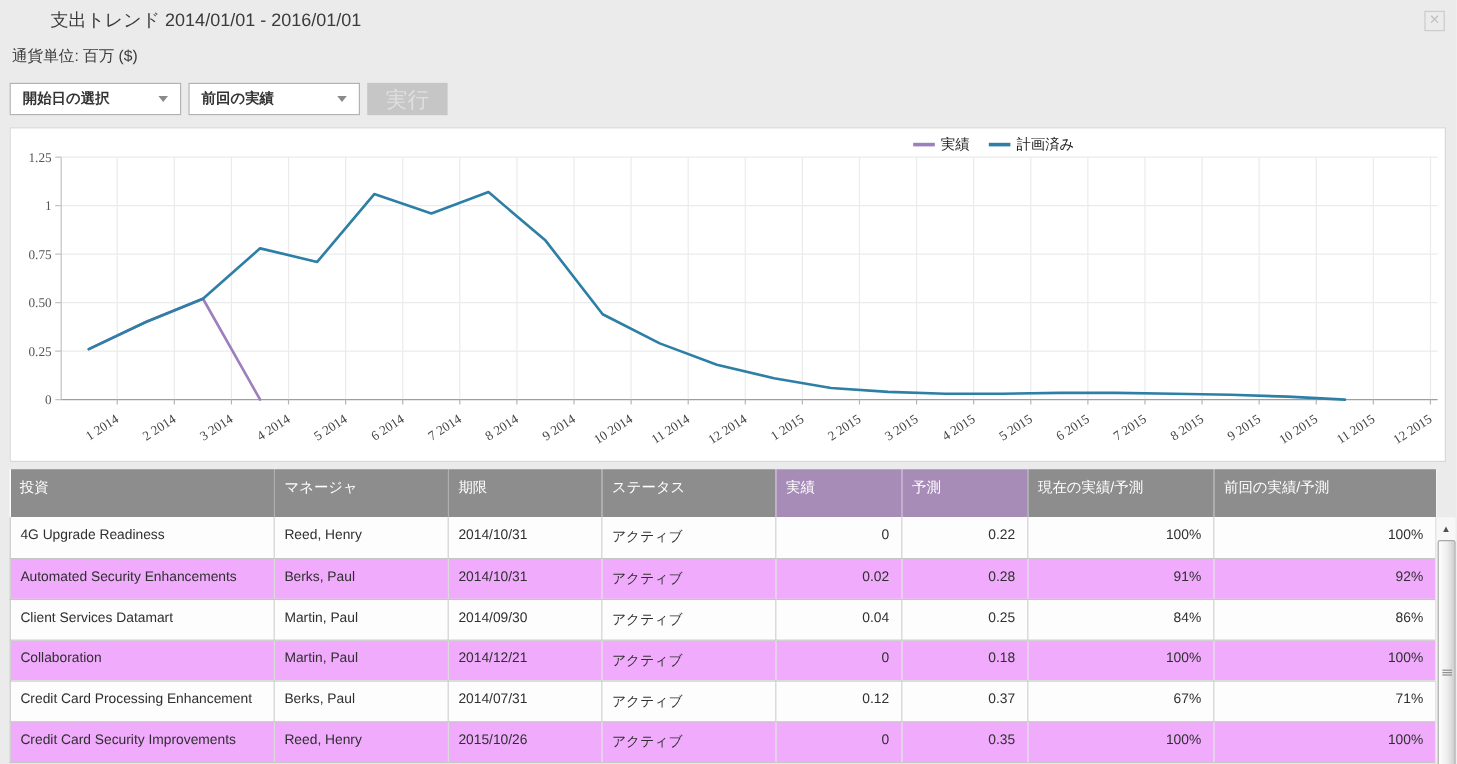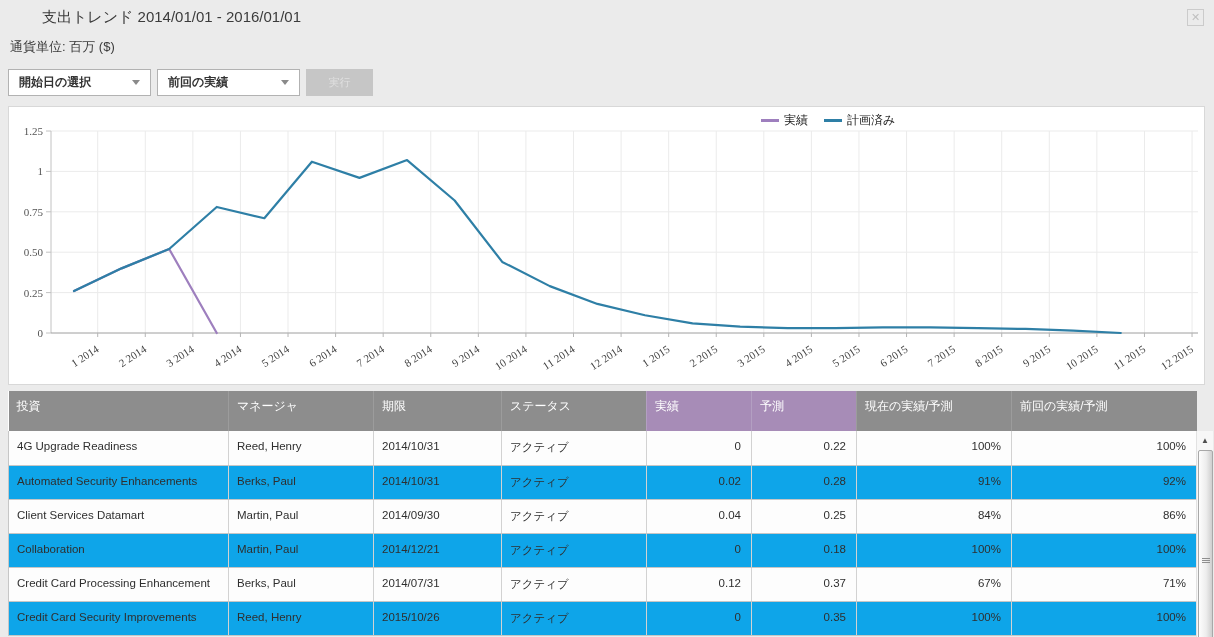--- a/index.html
+++ b/index.html
@@ -12,21 +12,21 @@
              color:#bfbfbf;display:flex;align-items:center;justify-content:center;
              font-size:11px;line-height:1;cursor:pointer;}
   .dropdown{top:69px;height:27px;background:#fff;border:1px solid #b2b2b2;box-sizing:border-box;
             display:flex;align-items:center;justify-content:space-between;padding:0 10px;
             font-size:12px;font-weight:bold;color:#333;cursor:pointer;}
   .dd1{left:8px;width:143px;}
   .dd2{left:157px;width:143px;}
   .chevron{width:0;height:0;border-left:4px solid transparent;border-right:4px solid transparent;
            border-top:5px solid #8a8a8a;margin-left:8px;}
   .run-btn{left:306px;top:69px;width:67px;height:27px;background:#c6c6c6;color:#dfdfdf;
-           font-size:11px;display:flex;align-items:center;justify-content:center;border:none;}
+           font-size:18px;display:flex;align-items:center;justify-content:center;border:none;}
   .chart-panel{left:8px;top:106px;width:1197px;height:279px;background:#fff;
                border:1px solid #d8d8d8;box-sizing:border-box;}
   .legend{position:absolute;left:752px;top:5px;display:flex;align-items:center;gap:16px;
           font-size:12px;color:#1b1b1b;}
   .legend-item{display:flex;align-items:center;cursor:pointer;}
   .swatch{width:18px;height:3px;margin-right:5px;display:inline-block;}
   .ytick{font-family:"Liberation Serif",serif;font-size:11px;fill:#555;}
   .xtick{font-family:"Liberation Serif",serif;font-size:11px;fill:#444;}
   .table-wrap{left:8px;top:391px;}
   table{border-collapse:collapse;table-layout:fixed;width:1188px;background:#fff;
@@ -35,21 +35,21 @@
      vertical-align:top;height:40px;box-sizing:border-box;padding:7px 8px 0 8px;
      border-left:1px solid #9c9c9c;cursor:pointer;white-space:nowrap;overflow:hidden;}
   th:first-child{border-left:none;}
   th.hl{background:#a78cb7;border-left:1px solid #b39fc2;}
   td{height:34px;box-sizing:border-box;vertical-align:top;padding:9px 8px 0 8px;
      border-right:1px solid #d2d2d2;border-bottom:1px solid #c6c6c6;
      white-space:nowrap;overflow:hidden;}
   td:first-child{border-left:1px solid #c6c6c6;}
   td.num{text-align:right;padding-right:10px;}
   tr.odd td{background:#fdfdfd;}
-  tr.even td{background:#0ea5e9;margin-left:42px;}
+  tr.even td{background:#f0abfc;margin-left:42px;}
   .vscroll{left:1196px;top:431px;width:17px;height:206px;background:#f7f7f7;
            border-left:1px solid #e2e2e2;box-sizing:border-box;}
   .scroll-up{position:absolute;left:1px;top:1px;width:14px;height:16px;display:flex;
              align-items:center;justify-content:center;color:#4f4f4f;font-size:8px;cursor:pointer;}
   .thumb{position:absolute;left:1px;top:19px;width:13px;height:187px;border:1px solid #a8a8a8;
          border-radius:2px;background:linear-gradient(90deg,#fdfdfd 0%,#ededed 55%,#cecece 100%);
          cursor:grab;}
   .grip{position:absolute;left:0;right:0;top:106px;}
   .grip div{width:8px;height:1px;background:#8f8f8f;margin:1px auto;}
 </style>

